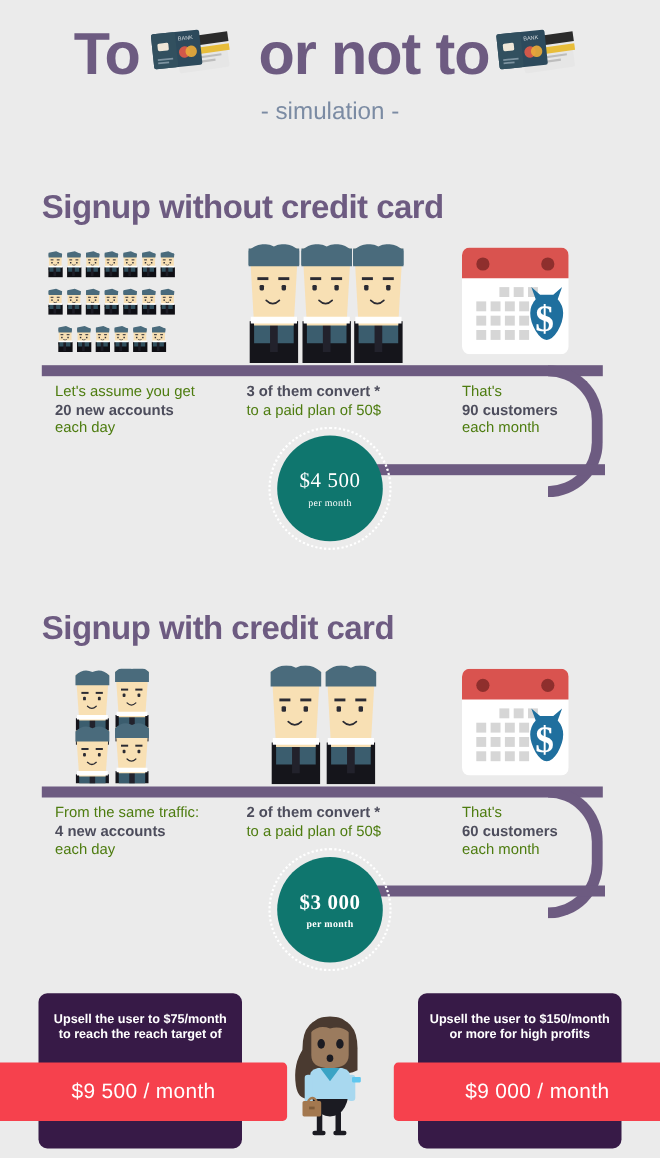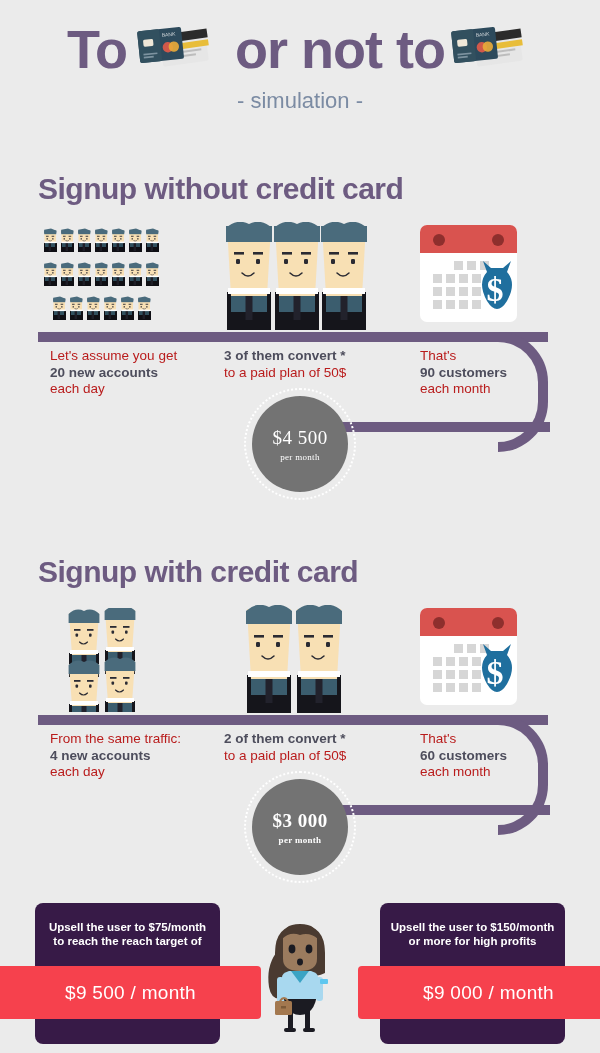--- a/index.html
+++ b/index.html
@@ -51,30 +51,30 @@
     position:absolute;height:10px;background:#6d5b81;
   }
   .elbow{
     position:absolute;border:10px solid #6d5b81;border-left:none;
     border-top-right-radius:60px;border-bottom-right-radius:60px;
     background:transparent;
   }
 
   .col{position:absolute;font-size:13.5px;color:#6b6b78;line-height:16.5px;}
   .col .b{font-weight:bold;color:#4d4d5c;}
-  .col .hd{color:#b91c1c;}
+  .col .hd{color:#4d7c0f;}
 
   
   .badge-wrap{position:absolute;}
   .badge-ring{
     position:absolute;left:0;top:0;border-radius:50%;
     border:2px dotted #ffffff;box-sizing:border-box;
   }
   .badge{
-    position:absolute;border-radius:50%;background:#737373;
+    position:absolute;border-radius:50%;background:#0f766e;
     display:flex;flex-direction:column;align-items:center;justify-content:center;
     color:#fff;
   }
   .badge .amt{font-family:"Liberation Serif", serif;font-size:19px;letter-spacing:0.5px;}
   .badge .per{font-family:"Liberation Serif", serif;font-size:9px;margin-top:3px;letter-spacing:0.3px;}
 
   
   .footer{position:absolute;left:0;top:898px;width:600px;height:155px;}
   .ubox{
     position:absolute;top:5px;width:185px;height:141px;

